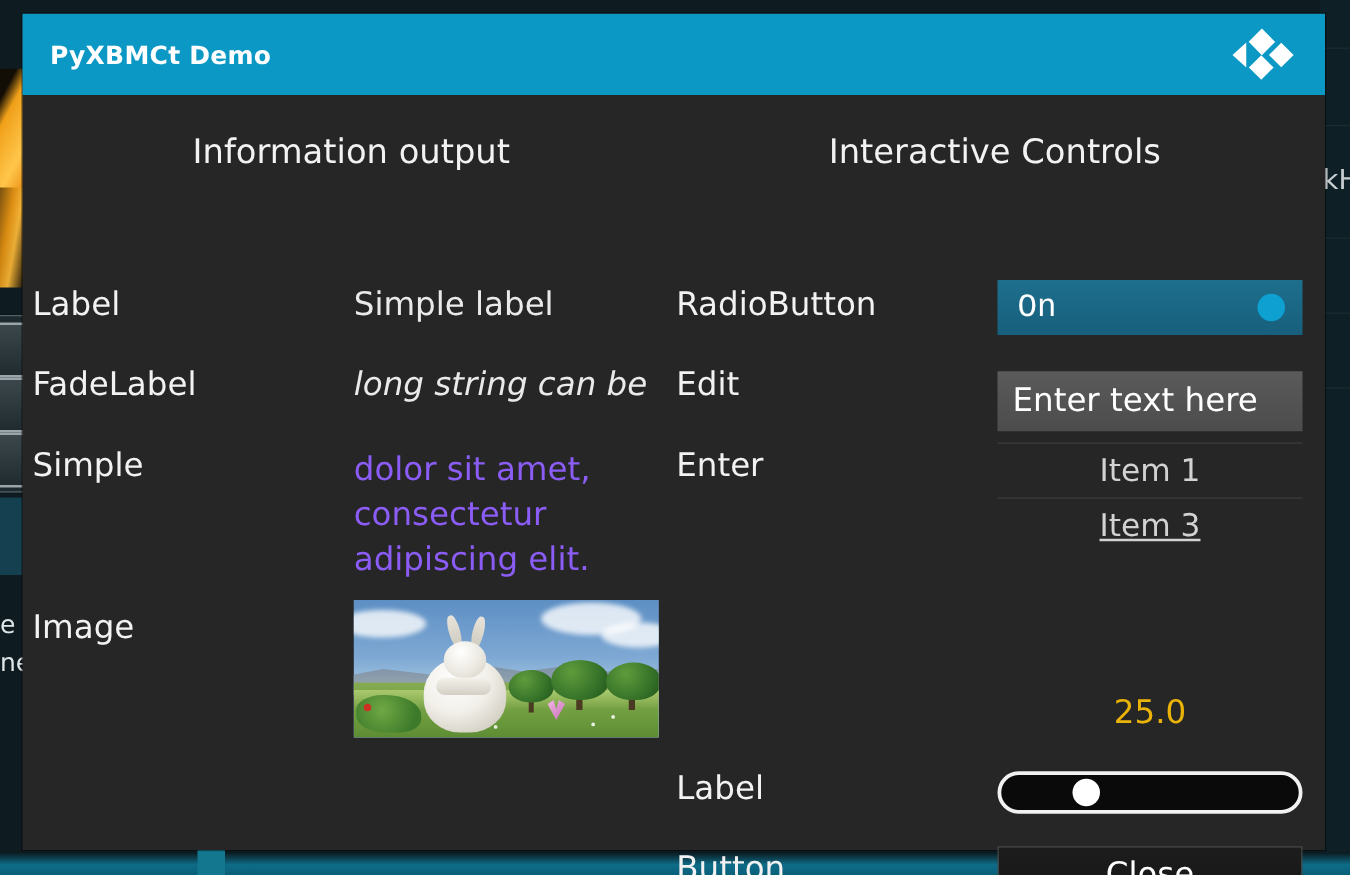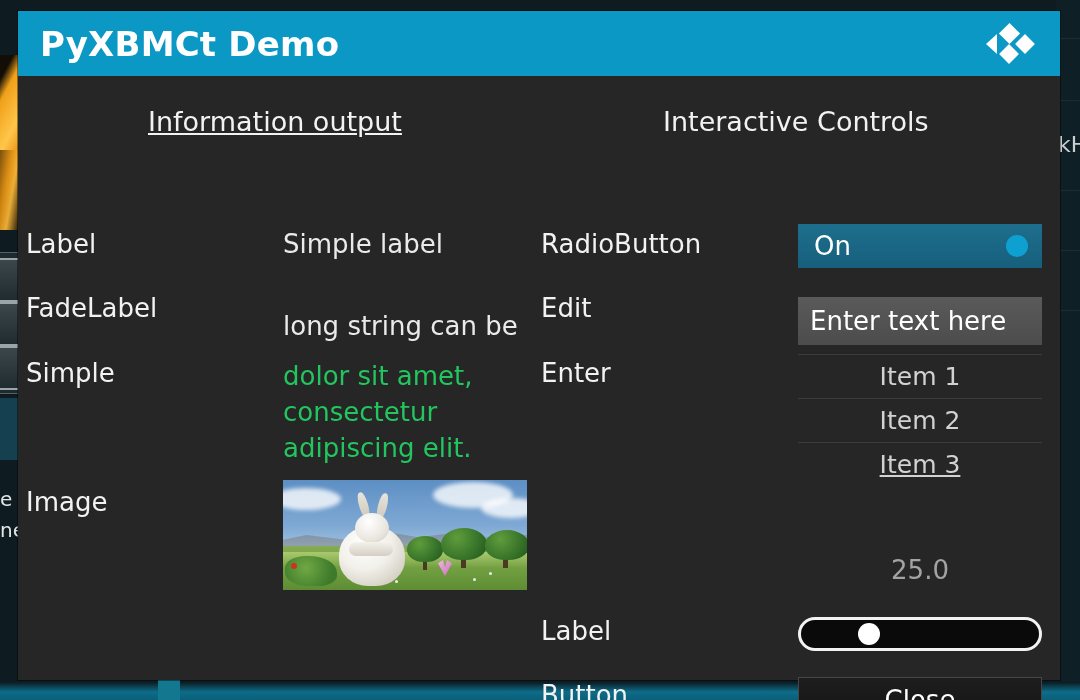--- a/index.html
+++ b/index.html
@@ -109,21 +109,21 @@
     position: relative;
     height: 65px;
     background: #0b98c4;
   }
   #title-text {
     position: absolute;
     left: 22px;
     top: 50%;
     transform: translateY(-50%);
     color: #ffffff;
-    font-size: 34px;
+    font-size: 20px;
     font-weight: bold;
     letter-spacing: .2px;
   }
   #kodi-logo {
     position: absolute;
     right: 24px;
     top: 50%;
     transform: translateY(-50%);
     width: 56px;
     height: 44px;
@@ -133,51 +133,51 @@
   #content {
     position: relative;
     height: 604px;
   }
   .heading {
     position: absolute;
     color: #f2f2f2;
     font-size: 27px;
     white-space: nowrap;
   }
-  #heading-left  { left: 130px; top: 30px; width: 260px; text-align: left; text-decoration: underline; }
+  #heading-left  { left: 130px; top: 30px; width: 260px; text-align: right; }
   #heading-right { left: 645px; top: 30px; width: 260px; text-align: center; }
 
   .row-label {
     position: absolute;
     color: #f2f2f2;
     font-size: 26px;
     white-space: nowrap;
   }
   .val-text {
     position: absolute;
     color: #eaeaea;
     font-size: 26px;
     white-space: nowrap;
   }
   #textbox-val {
     position: absolute;
-    color: #22c55e;
+    color: #8b5cf6;
     font-size: 26px;
     line-height: 36px;
     width: 250px;
     white-space: pre-line;
   }
 
   
   #lbl-label     { left: 8px;  top: 153px; }
   #lbl-fade      { left: 8px;  top: 217px; }
   #lbl-textbox   { left: 8px;  top: 282px; }
   #lbl-image     { left: 8px;  top: 411px; }
   #val-label     { left: 265px; top: 153px; }
-  #val-fade      { left: 265px; top: 235px; }
+  #val-fade      { left: 265px; top: 217px; font-style: italic; }
   #textbox-val   { left: 265px; top: 282px; }
 
   #lbl-radio     { left: 523px; top: 153px; }
   #lbl-edit      { left: 523px; top: 217px; }
   #lbl-list      { left: 523px; top: 282px; }
   #lbl-slider    { left: 523px; top: 540px; }
   #lbl-button    { left: 523px; top: 604px; }
 
   
   #image-thumb {
@@ -283,20 +283,21 @@
     background: #cc3322;
   }
 
   
   #radio-button {
     position: absolute;
     left: 780px; top: 148px;
     width: 244px; height: 44px;
     background: linear-gradient(180deg, #1e7characters 0%, #1a6a88 100%);
     background: linear-gradient(180deg, #1d6f8d 0%, #175f7c 100%);
+    font-family: Liberation Mono, monospace;
   }
   #radio-label {
     position: absolute;
     left: 16px; top: 50%;
     transform: translateY(-50%);
     color: #ffffff;
     font-size: 26px;
   }
   #radio-indicator {
     position: absolute;
@@ -336,21 +337,21 @@
     font-size: 25px;
     border-top: 1px solid #3c3c3c;
   }
   .list-item:last-child { border-bottom: none; text-decoration: underline; }
 
   #slider-value {
     position: absolute;
     left: 780px; top: 479px;
     width: 244px;
     text-align: center;
-    color: #a3a3a3;
+    color: #eab308;
     font-size: 26px;
   }
 
   #slider-track {
     position: absolute;
     left: 780px; top: 541px;
     width: 244px; height: 34px;
     border: 3px solid #f2f2f2;
     border-radius: 17px;
     background: #0a0a0a;
@@ -478,21 +479,20 @@
       <span id="radio-label">On</span>
       <span id="radio-indicator"></span>
     </div>
 
     <div id="edit-field">
       <span id="edit-value">Enter text here</span>
     </div>
 
     <div id="list-control">
       <div class="list-item">Item 1</div>
-      <div class="list-item">Item 2</div>
       <div class="list-item">Item 3</div>
     </div>
 
     <div id="slider-value">25.0</div>
 
     <div id="slider-track">
       <div id="slider-knob" style="left: 67.5px;"></div>
     </div>
 
     <div id="close-button">

